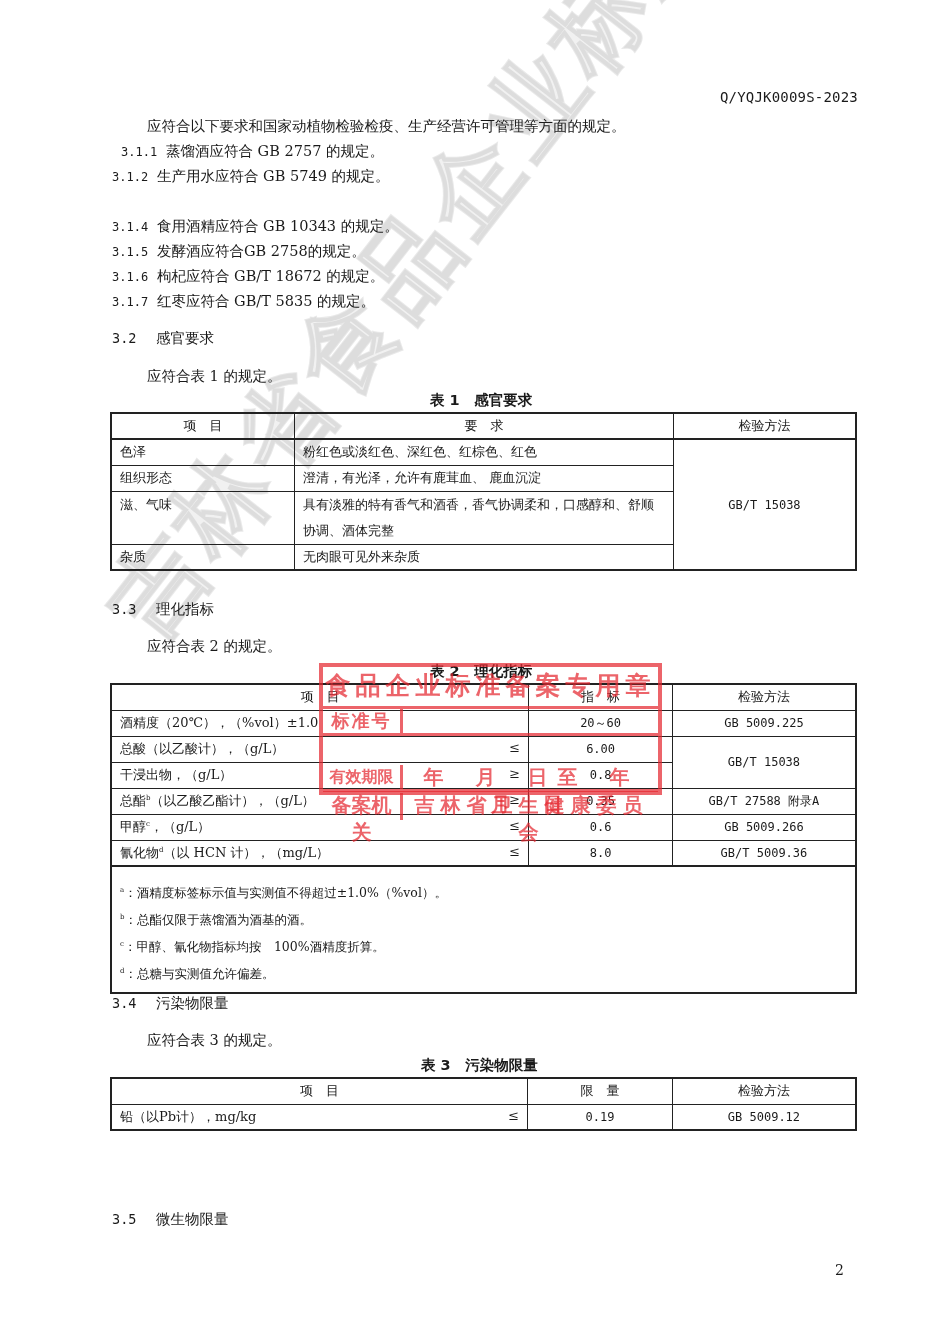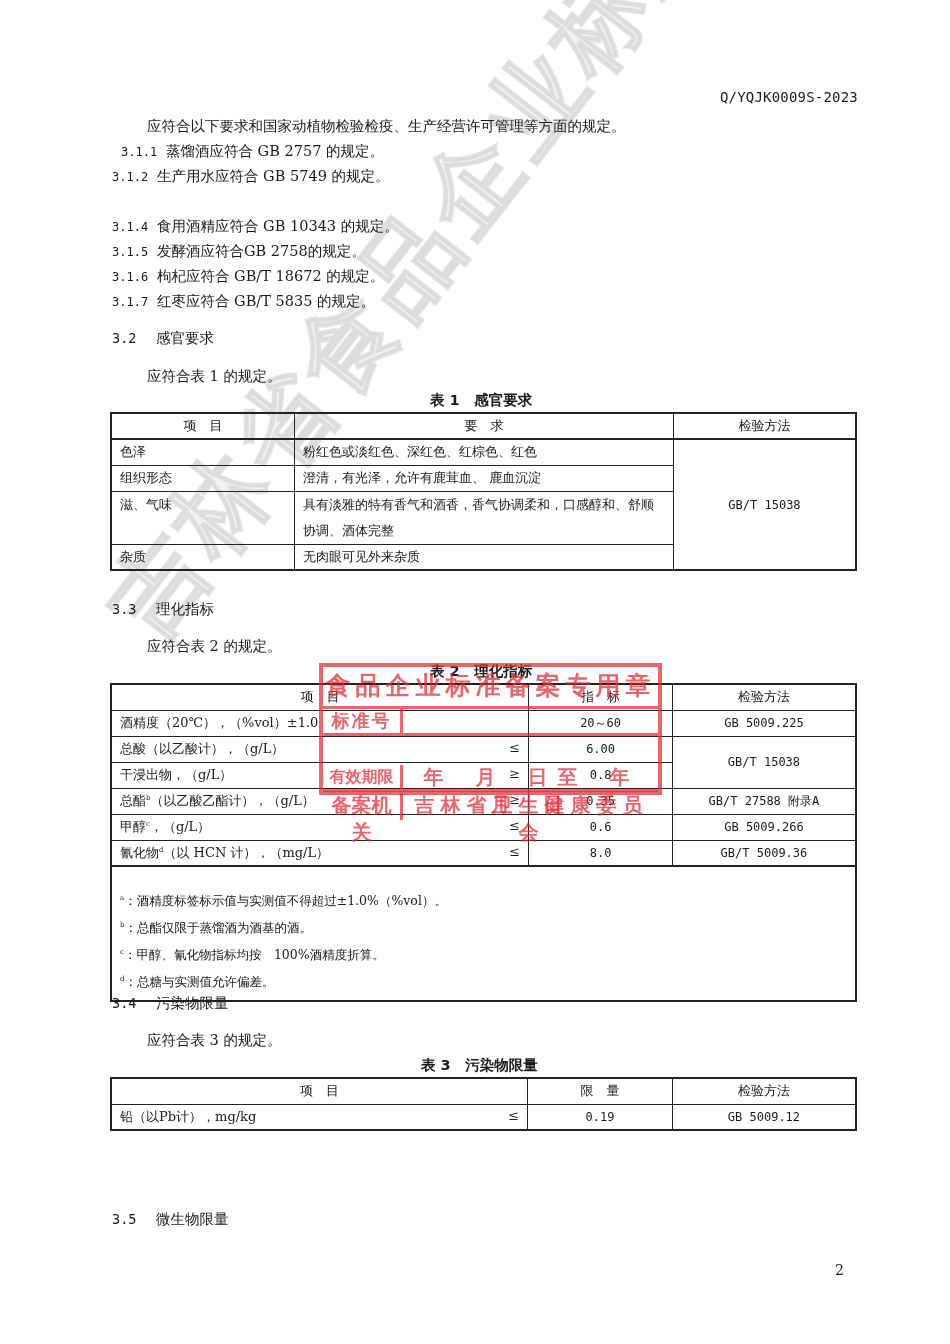--- a/index.html
+++ b/index.html
@@ -13,21 +13,21 @@
   .heading { font-family: "DejaVu Sans", "Liberation Sans", sans-serif; font-size: 14.5px; }
   .heading .hnum { display: inline-block; width: 44px; font-family: "DejaVu Sans Mono", "Liberation Mono", monospace; font-size: 13.5px; }
   .table-caption { font-family: "DejaVu Sans", "Liberation Sans", sans-serif; font-weight: bold; font-size: 14.5px; }
   table { position: absolute; border-collapse: collapse; font-size: 13px; }
   table td, table th { border: 1px solid #222; font-weight: normal; padding: 0 8px; height: 26px; vertical-align: middle; }
   table.outer { border: 2px solid #222; }
   .center { text-align: center; }
   .mono { font-family: "DejaVu Sans Mono", "Liberation Mono", monospace; font-size: 12px; }
   .leq { float: right; }
   sup { font-size: 7px; vertical-align: 5px; }
-  .notes td { padding: 19px 8px 6px 8px; height: auto; font-size: 12.5px; line-height: 24px; margin-top: 41px; }
+  .notes td { padding: 11px 8px 6px 8px; height: auto; font-size: 12.5px; line-height: 24px; margin-top: 41px; }
   .page-num { right: 106px; top: 1262px; font-size: 14px; }
 
   
   .watermark { left: 130px; top: 560px; transform: rotate(-52deg); transform-origin: left center; font-family: "DejaVu Sans", sans-serif; font-size: 96px; font-weight: bold; color: rgba(150,150,150,0.13); letter-spacing: 6px; pointer-events: none; -webkit-text-stroke: 2px rgba(120,120,120,0.16); }
 
   
   .stamp { position: absolute; left: 319px; top: 663px; width: 343px; height: 132px; border: 4px solid rgba(228,40,48,0.72); pointer-events: none; color: rgba(228,40,48,0.72); font-family: Liberation Mono, monospace; font-weight: bold; }
   .stamp-title { position: absolute; left: 0; top: 0; width: 100%; height: 42px; line-height: 42px; text-align: center; font-size: 25px; letter-spacing: 5px; border-bottom: 3px solid rgba(228,40,48,0.72); }
   .stamp-row { position: absolute; left: 0; width: 100%; height: 27px; line-height: 27px; border-bottom: 3px solid rgba(228,40,48,0.72); }
   .stamp-row:last-child { border-bottom: none; }

